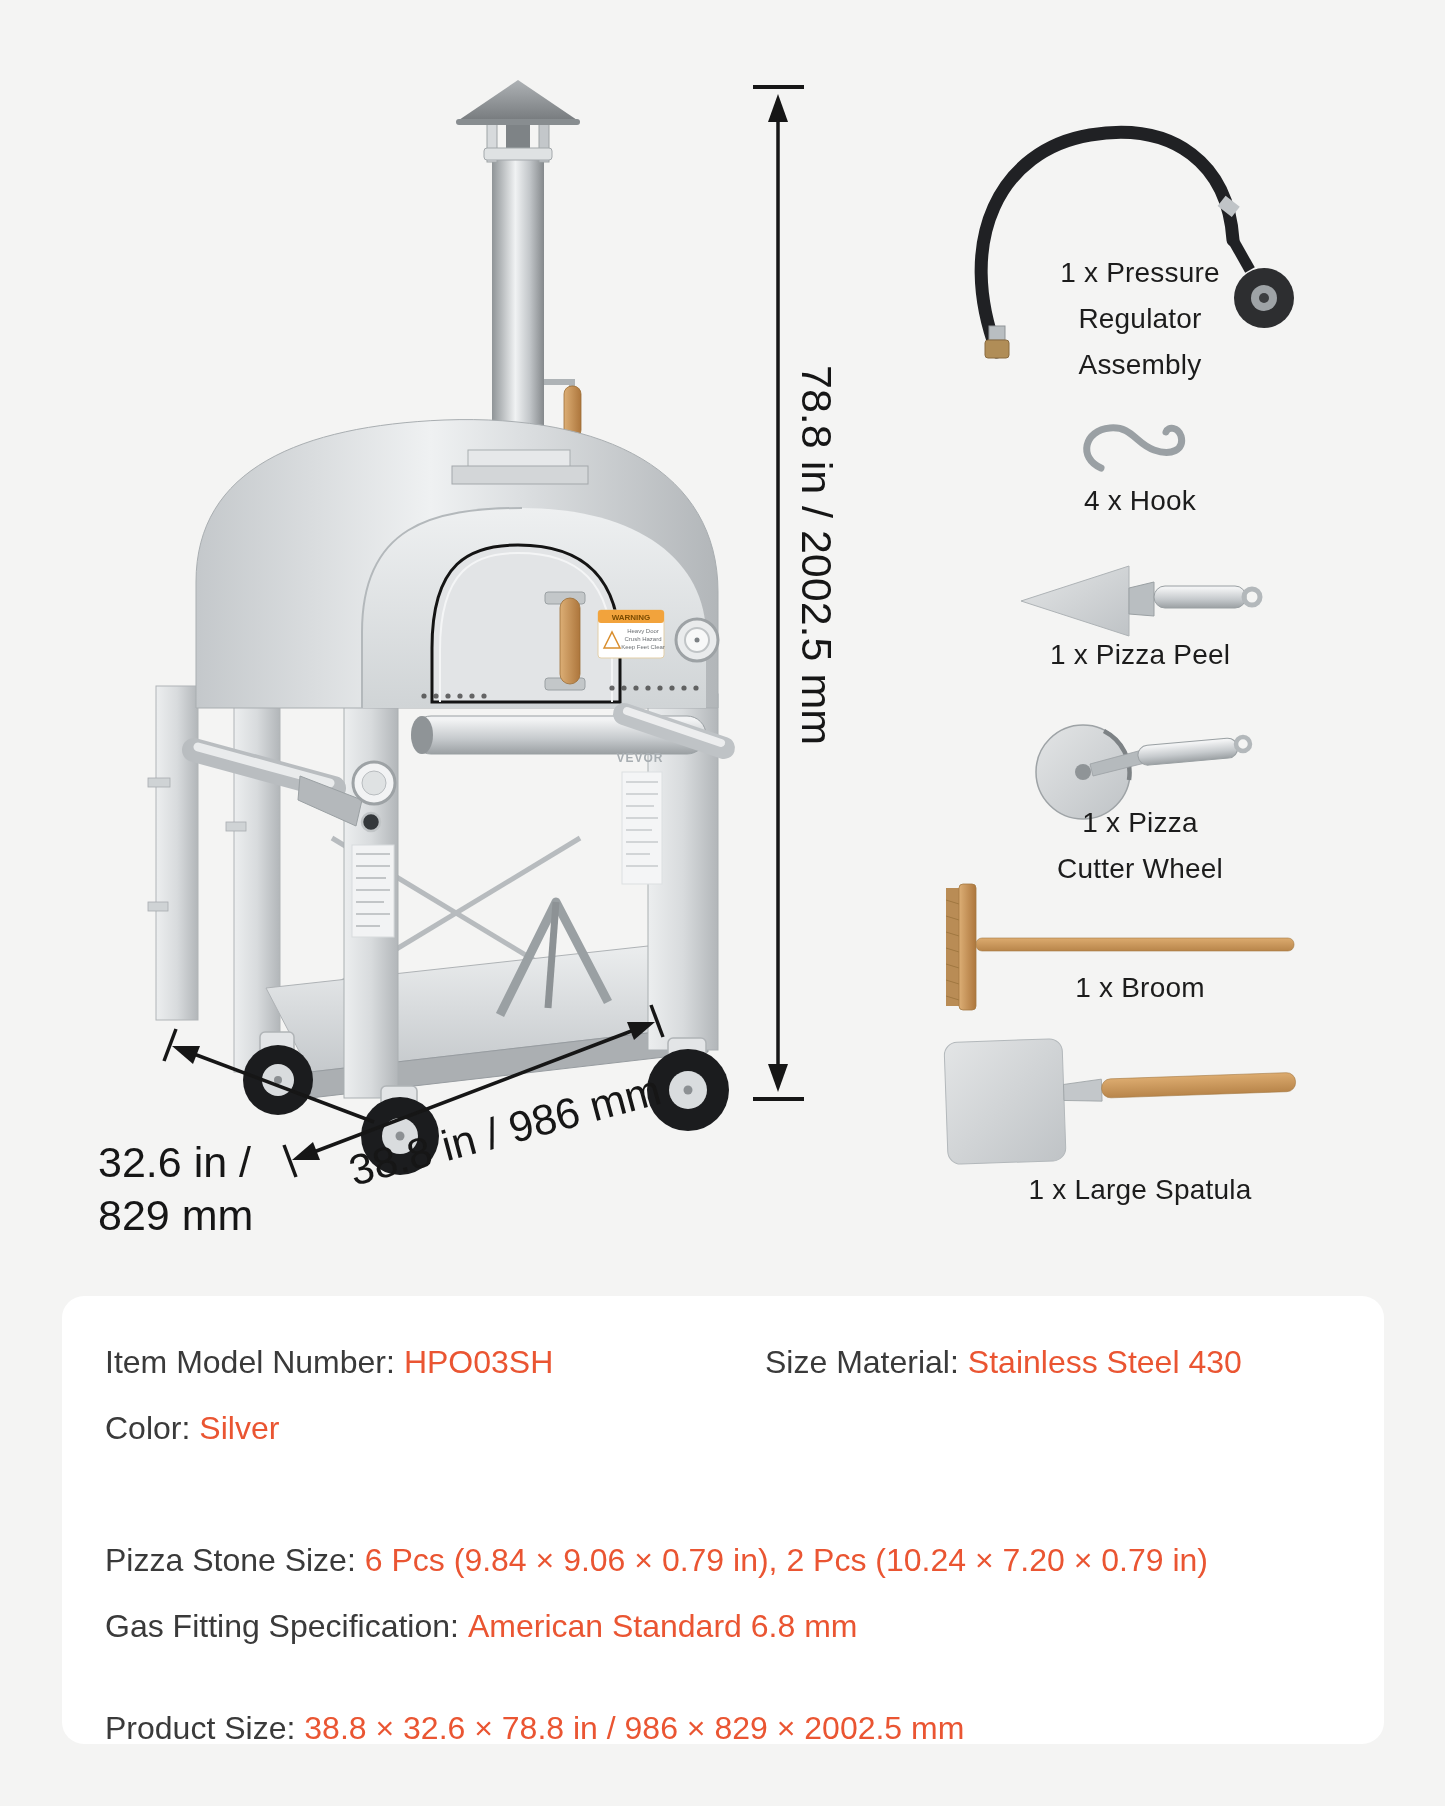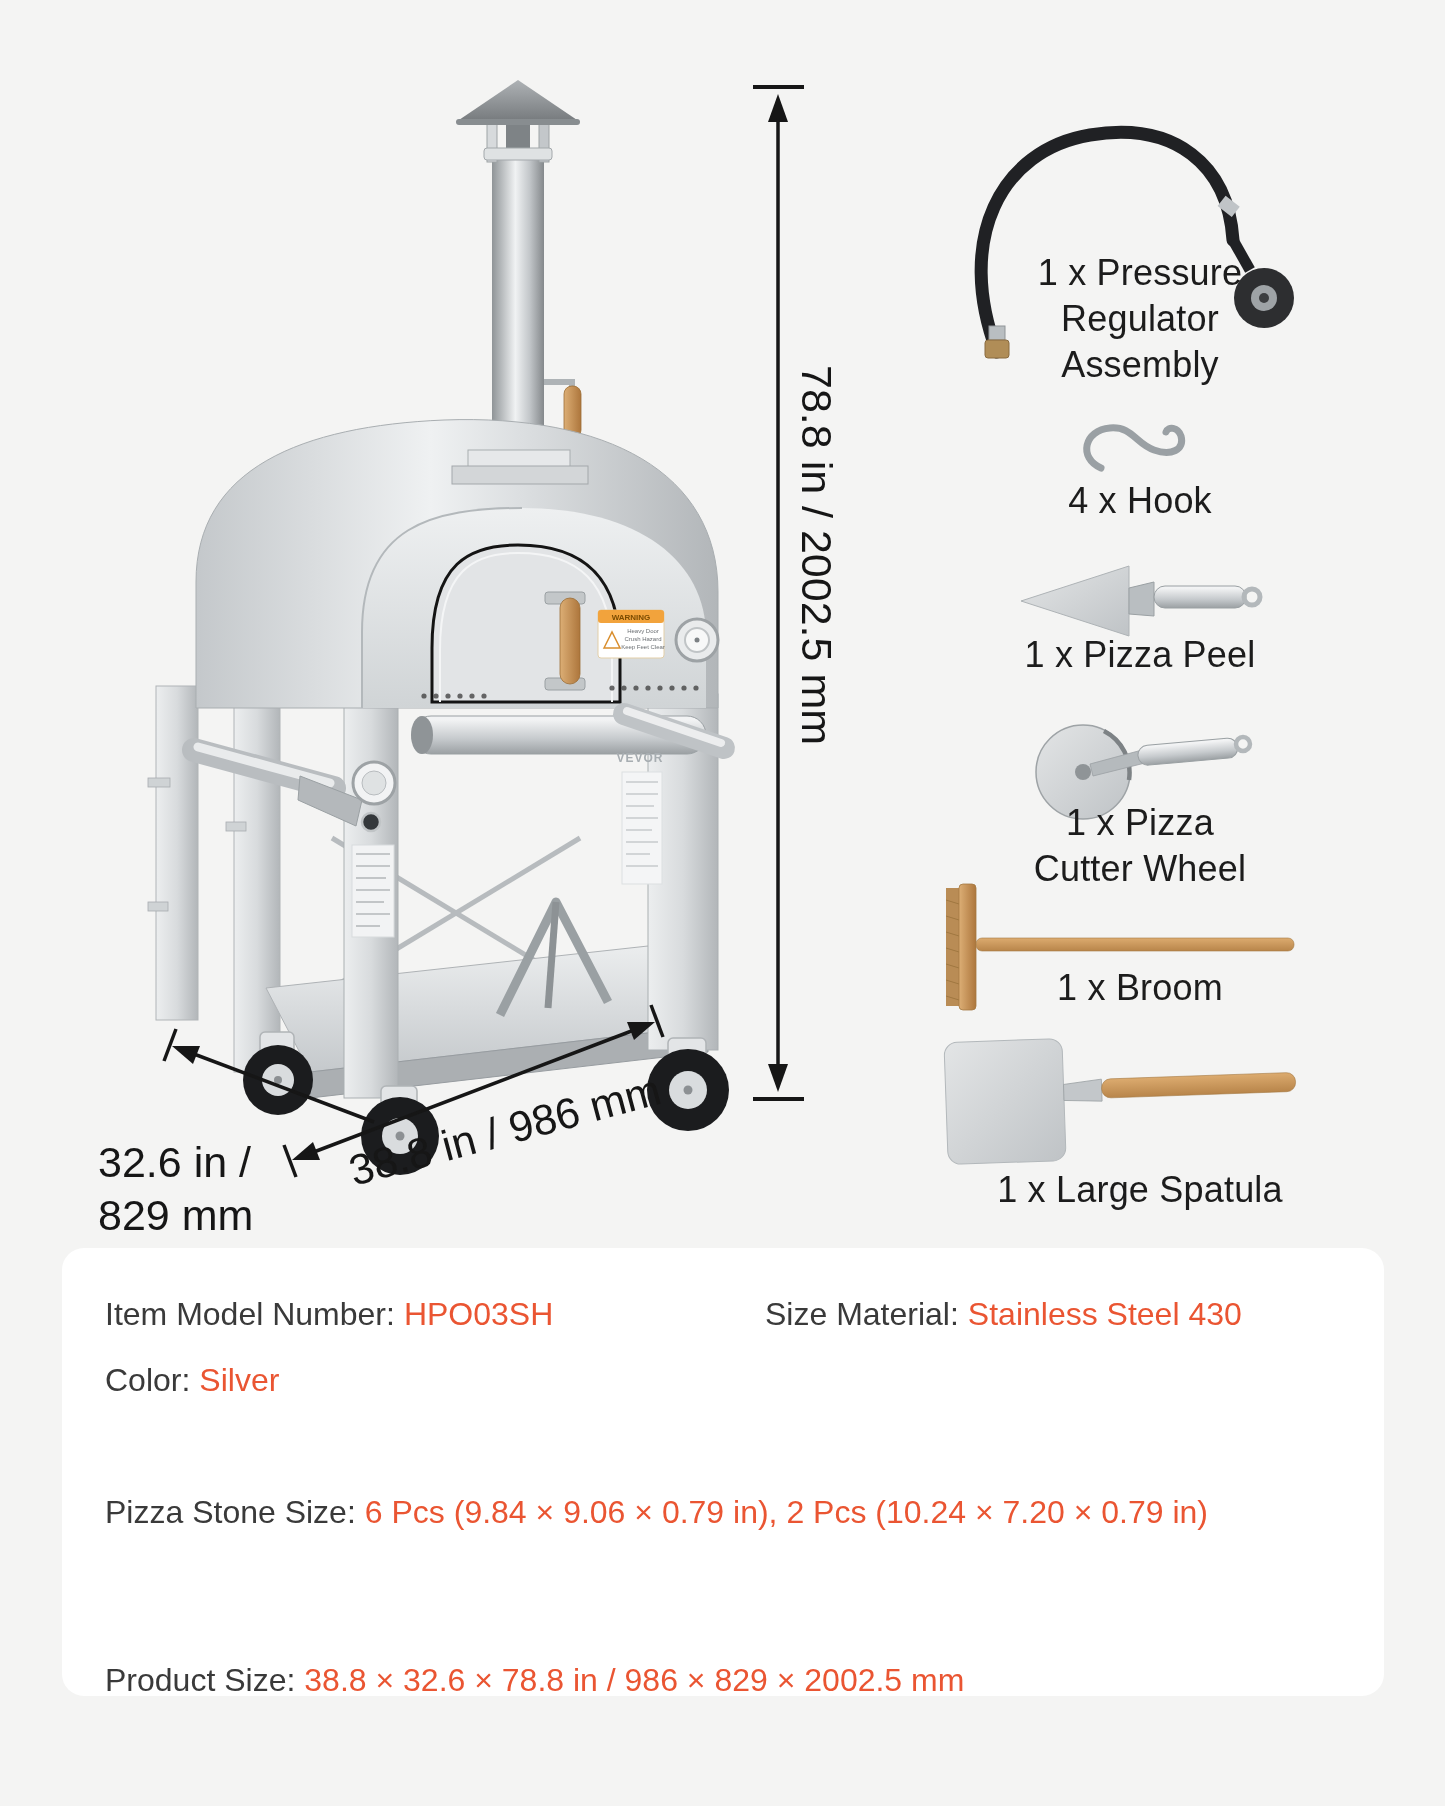--- a/index.html
+++ b/index.html
@@ -5,32 +5,32 @@
   html,body{margin:0;padding:0;}
   body{
     width:1445px;height:1806px;position:relative;overflow:hidden;
     background:#F4F4F3;
     font-family:"Liberation Sans", sans-serif;
     color:#1C1C1C;
   }
   #scene{position:absolute;left:0;top:0;}
   .acc-label{
     position:absolute;white-space:pre-line;text-align:center;
-    font-size:36px;line-height:46px;color:#1C1C1C;letter-spacing:.2px;
+    font-size:28px;line-height:46px;color:#1C1C1C;letter-spacing:.2px;
   }
   .dim-label{position:absolute;color:#161616;}
   #height-label{
     left:789px;top:340px;height:430px;width:52px;
     writing-mode:vertical-rl;text-align:center;font-size:43px;
   }
   #depth-label{left:98px;top:1136px;font-size:43px;line-height:53px;white-space:pre-line;}
   #width-label{left:298px;top:1106px;width:414px;text-align:center;font-size:43px;
     transform:rotate(-15deg);transform-origin:50% 50%;}
   #spec-panel{
-    position:absolute;left:62px;top:1248px;width:1322px;height:448px;
+    position:absolute;left:62px;top:1296px;width:1322px;height:448px;
     background:#FFFFFF;border-radius:22px;text-align:right;
   }
   .spec-cell{position:absolute;font-size:32px;line-height:40px;color:#3A3A3A;white-space:nowrap;}
   .spec-value{color:#EA5532;margin-left:9px;}
   .c-left{left:43px;}
   .c-right{left:703px;}
   .r1{top:46px;}.r2{top:112px;}.r3{top:178px;}.r4{top:244px;}.r5{top:310px;}.r6{top:376px;margin-top:36px;}
 </style>
 </head>
 <body>
@@ -348,16 +348,19 @@
   </div>
   <div class="spec-cell c-right r1">
     <span>Size Material:</span><span class="spec-value">Stainless Steel 430</span>
   </div>
   <div class="spec-cell c-left r2">
     <span>Color:</span><span class="spec-value">Silver</span>
   </div>
   <div class="spec-cell c-left r4">
     <span>Pizza Stone Size:</span><span class="spec-value">6 Pcs (9.84 × 9.06 × 0.79 in), 2 Pcs (10.24 × 7.20 × 0.79 in)</span>
   </div>
+  <div class="spec-cell c-left r5">
+    <span>Gas Fitting Specification:</span><span class="spec-value">American Standard 6.8 mm</span>
+  </div>
   <div class="spec-cell c-left r6">
     <span>Product Size:</span><span class="spec-value">38.8 × 32.6 × 78.8 in / 986 × 829 × 2002.5 mm</span>
   </div>
 </div>
 
 </body></html>

